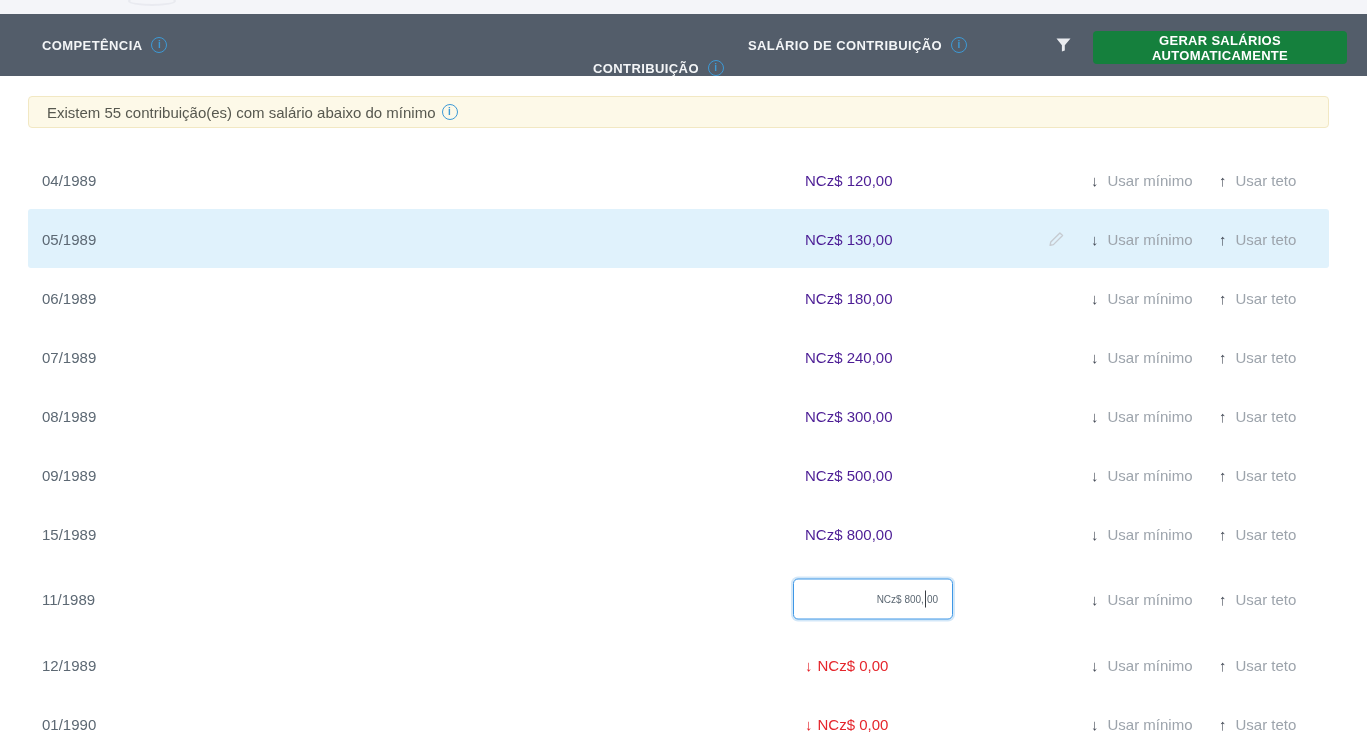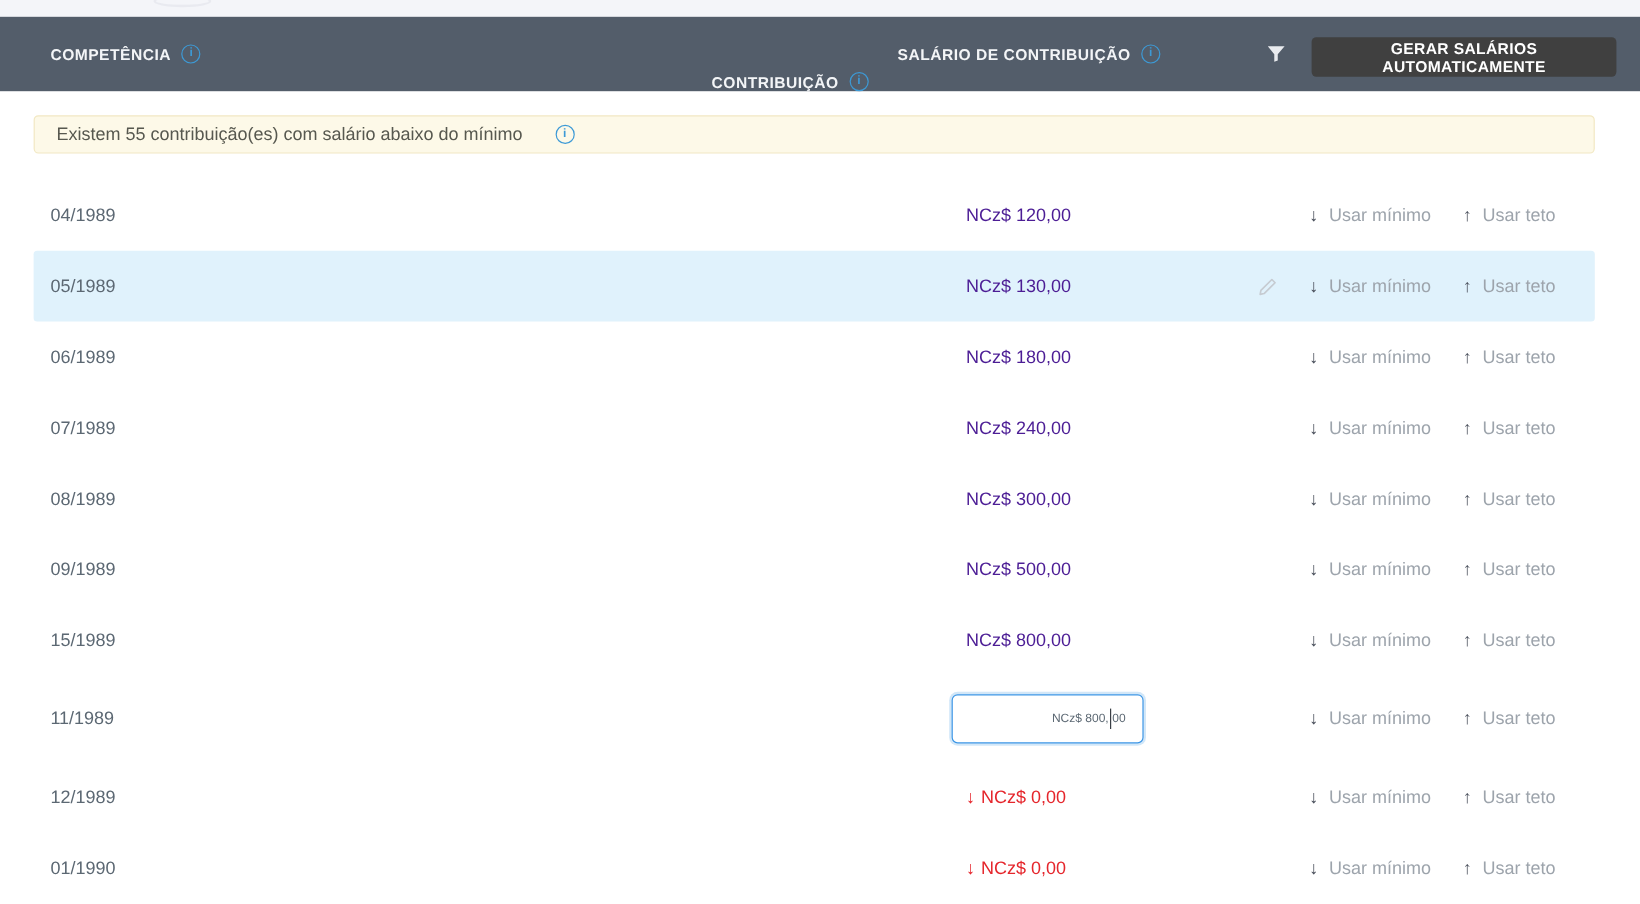--- a/index.html
+++ b/index.html
@@ -18,28 +18,28 @@
   .th { position:absolute; top:0; height:62px; display:flex; align-items:center; gap:9px;
         color:#F3F5F7; font-size:13px; font-weight:bold; letter-spacing:.4px; white-space:nowrap; }
   .th-comp { left:42px; } .th-contrib { left:593px;align-items:flex-end; } .th-sal { left:748px; }
 
   .info-badge { display:inline-flex; width:16px; height:16px; border:1px solid #3D9AD6; border-radius:50%;
                 color:#3D9AD6; font-size:10px; font-weight:bold; align-items:center; justify-content:center;
                 flex:0 0 auto; cursor:pointer; line-height:1; }
 
   .filter-btn { position:absolute; left:1056px; top:0; height:62px; display:flex; align-items:center; cursor:pointer; }
 
-  .gen-btn { position:absolute; left:1093px; top:17px; width:254px; height:33px; background:#404040;
+  .gen-btn { position:absolute; left:1093px; top:17px; width:254px; height:33px; background:#15803d;
              border:none; border-radius:4px; color:#FFFFFF; font-family:inherit;
              font-size:13px; font-weight:bold; letter-spacing:.3px; cursor:pointer; }
 
   
   .banner { position:absolute; top:96px; left:28px; width:1301px; height:32px; background:#FDF9E8;
             border:1px solid #F2E8C3; border-radius:4px; display:flex; align-items:center;
-            padding-left:18px; gap:27px; font-size:15px; color:#57584F; }
+            padding-left:18px; gap:6px; font-size:15px; color:#57584F; }
 
   
   .rows { position:absolute; top:150px; left:28px; width:1301px; }
   .row { position:relative; height:59px; }
   .row.highlight { background:#E0F2FC; border-radius:3px;padding-left:32px; }
   .row.editing { height:72px; }
 
   .cell-date  { position:absolute; left:14px;  top:50%; transform:translateY(-50%);
                 font-size:15px; color:#5C6873; white-space:nowrap; }
   .cell-value { position:absolute; left:777px; top:50%; transform:translateY(-50%);

